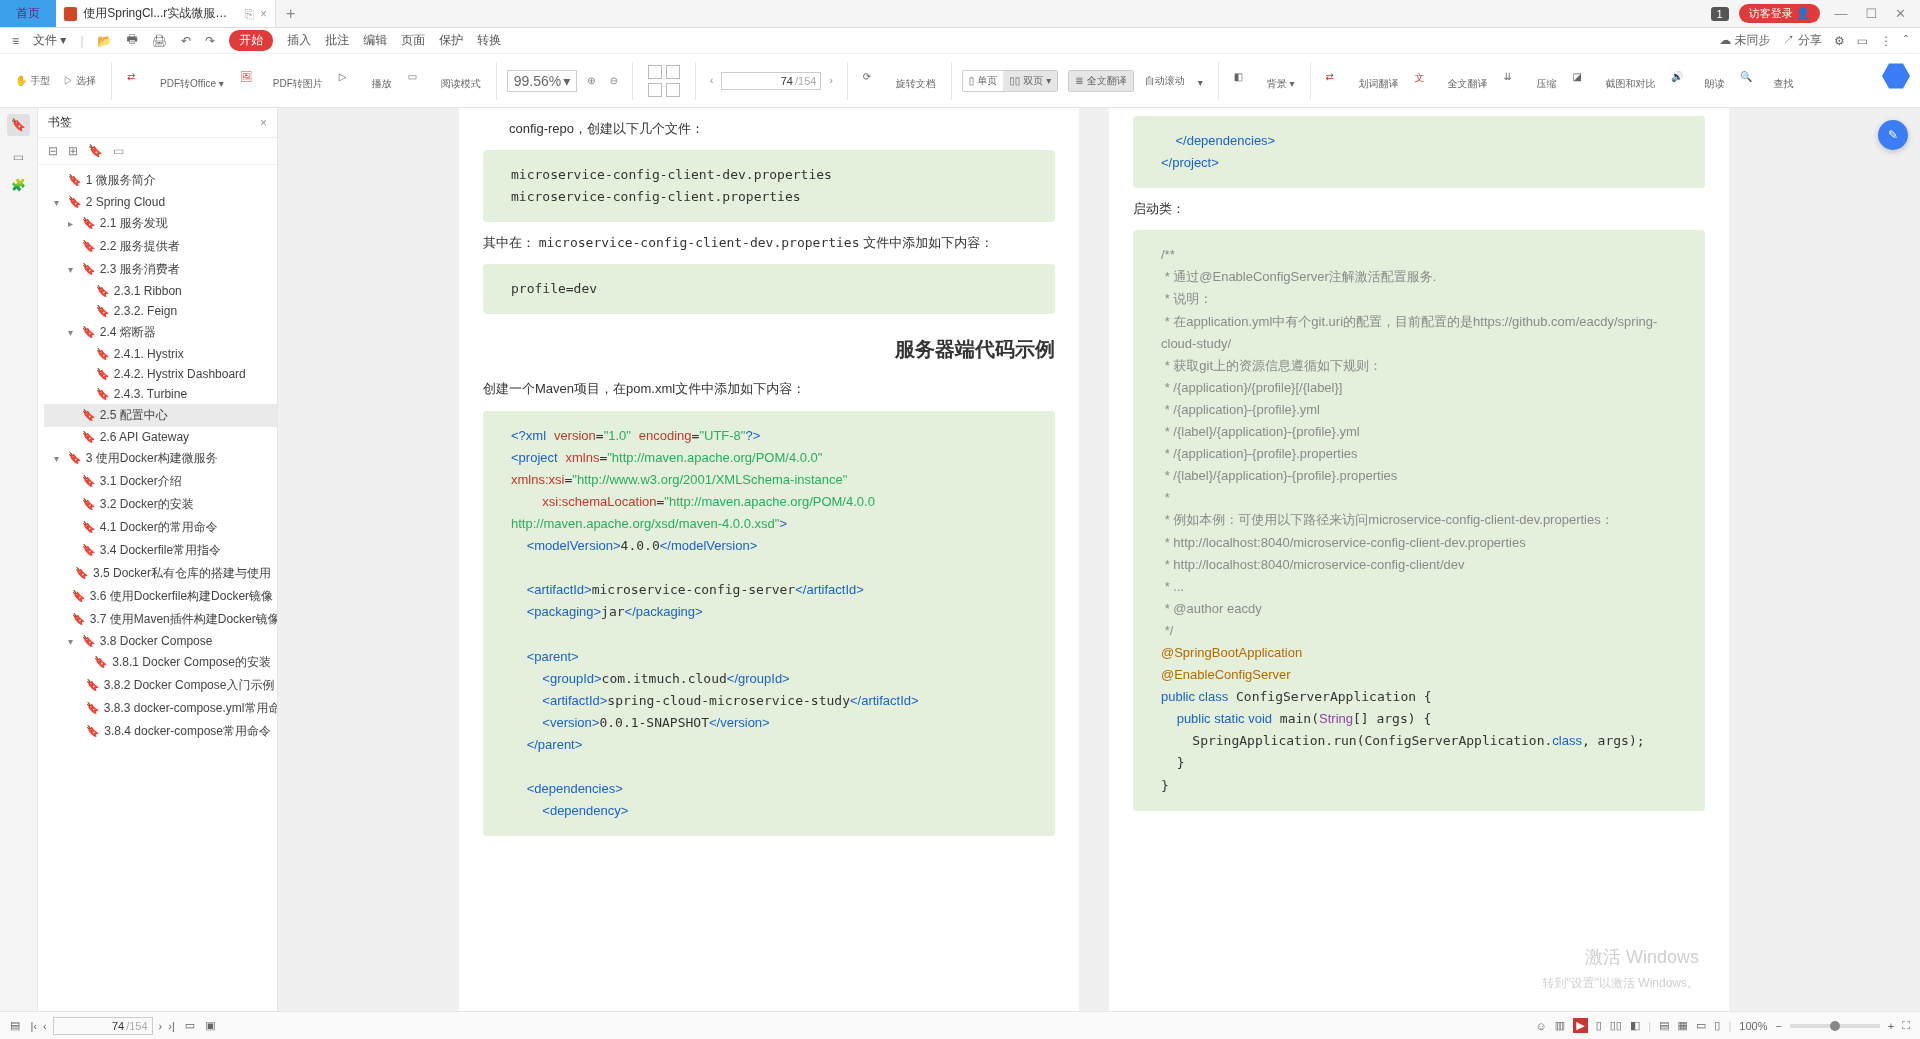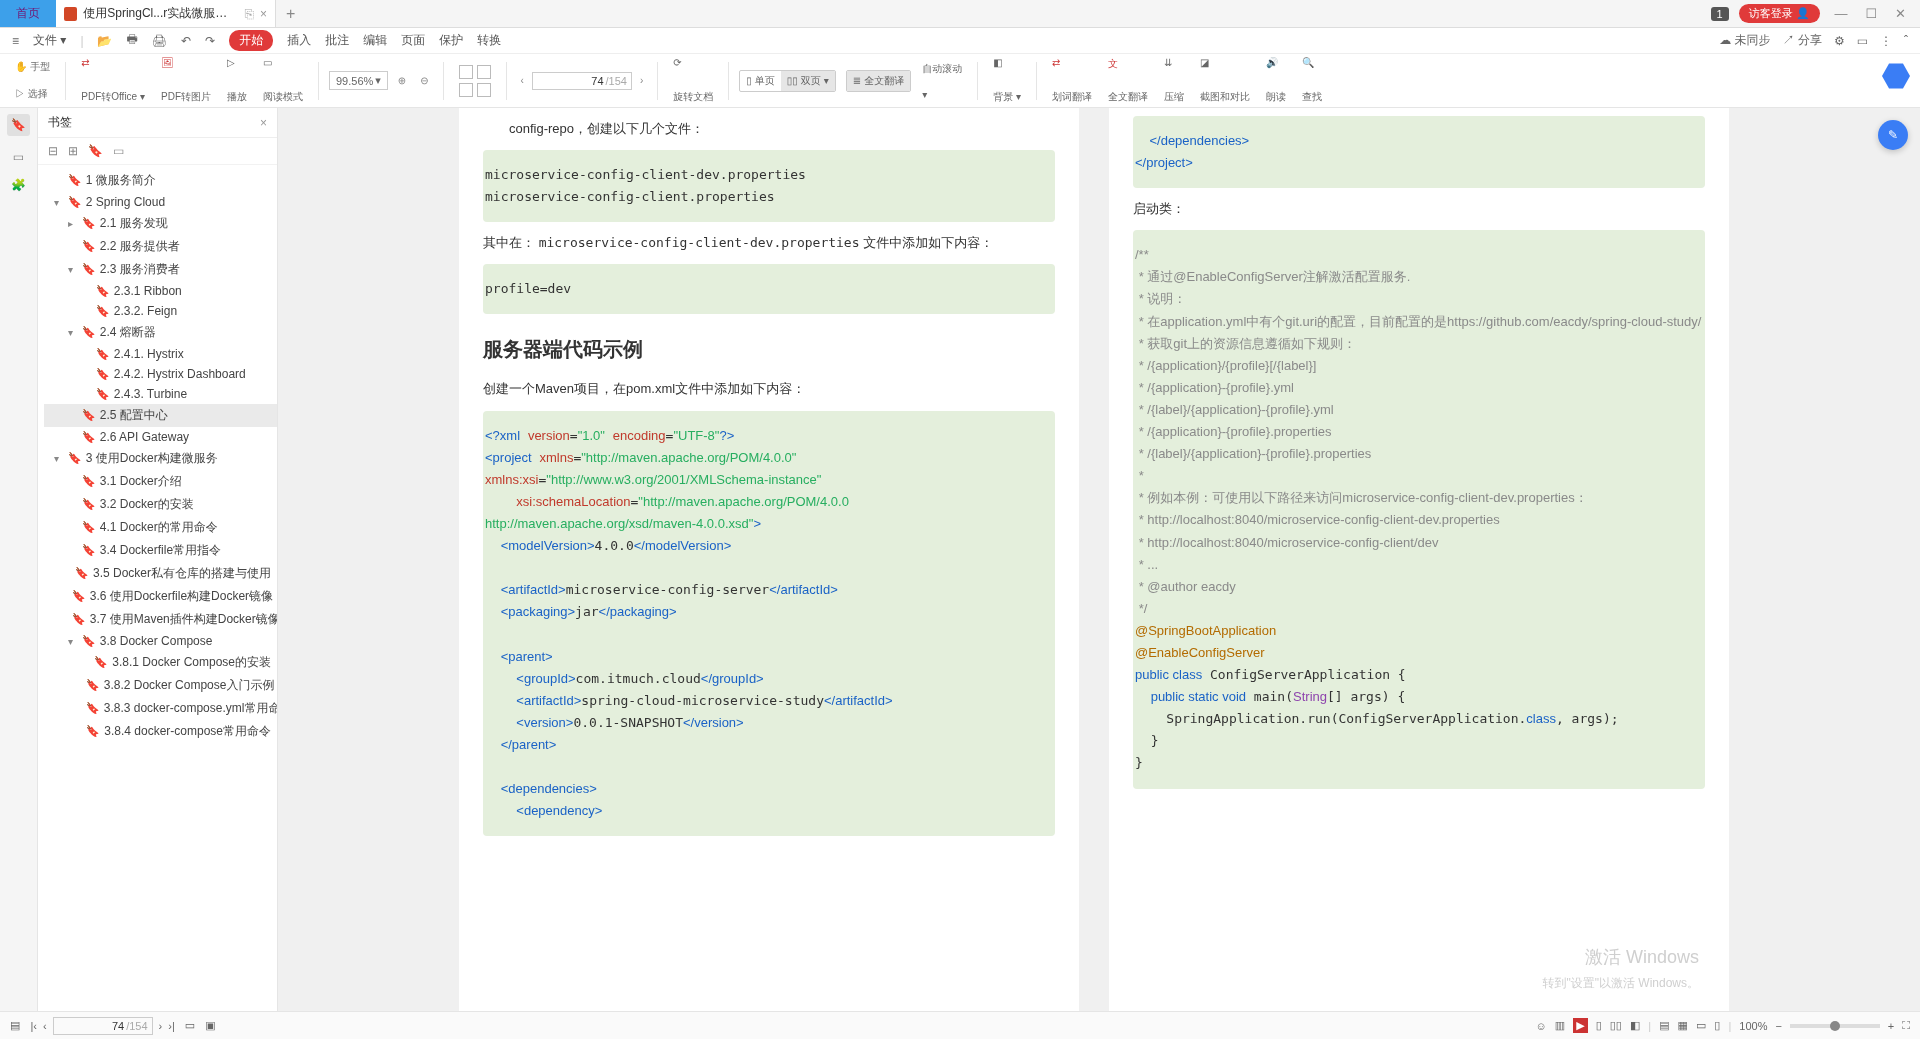--- a/index.html
+++ b/index.html
@@ -14,24 +14,24 @@
 .titlebar-right { margin-left: auto; display: flex; align-items: center; gap: 10px; padding: 0 10px; }
 .badge-count { background: #555; color: #fff; padding: 1px 6px; border-radius: 3px; font-size: 11px; }
 .login-pill { background: #e03a3a; color: #fff; padding: 2px 10px; border-radius: 10px; font-size: 11px; display: flex; align-items: center; gap: 4px; }
 .win-btn { color: #888; font-size: 13px; padding: 0 4px; }
 .menubar { height: 26px; background: #fff; display: flex; align-items: center; gap: 14px; padding: 0 12px; border-bottom: 1px solid #eee; font-size: 12px; }
 .menu-icon { color: #666; }
 .menu-item { color: #555; }
 .menu-start { background: #e03a3a; color: #fff; padding: 2px 10px; border-radius: 10px; }
 .menubar-right { margin-left: auto; display: flex; align-items: center; gap: 12px; color: #666; }
 .toolbar { height: 54px; background: #fff; display: flex; align-items: center; padding: 0 10px; gap: 6px; border-bottom: 1px solid #e5e5e5; font-size: 10px; color: #666; }
-.tool-col { display: flex; flex-direction: column; align-items: flex-start; gap: 13px; padding: 0 5px; }
+.tool-col { display: flex; flex-direction: row; align-items: flex-end; gap: 13px; padding: 0 5px; }
 .tool-col svg, .tool-col .ico { width: 20px; height: 20px; }
 .tool-sep { width: 1px; height: 38px; background: #e5e5e5; margin: 0 4px; }
-.zoom-box { border: 1px solid #ccc; padding: 2px 6px; font-size: 11px; display: flex; align-items: center; gap: 2px; }
+.zoom-box { border: 1px solid #ccc; padding: 2px 6px; font-size: 14px; display: flex; align-items: center; gap: 2px; }
 .page-nav { display: flex; align-items: center; gap: 4px; }
 .page-input { border: 1px solid #ccc; width: 100px; text-align: right; padding: 2px 4px; font-size: 11px; display: flex; }
 .page-cur { flex: 1; text-align: right; color: #333; }
 .page-total { color: #aaa; margin-left: 2px; }
 .arrow-btn { color: #888; padding: 0 4px; }
 .tool-pill { border: 1px solid #ccc; display: flex; align-items: stretch; border-radius: 2px; overflow: hidden; }
 .tool-pill > div { padding: 3px 6px; display: flex; align-items: center; gap: 3px; }
 .tool-pill .active { background: #e6e6e6; }
 .content-row { flex: 1; display: flex; min-height: 0; }
 .vstrip { width: 38px; background: #f5f5f5; border-right: 1px solid #e5e5e5; display: flex; flex-direction: column; align-items: center; padding-top: 6px; gap: 14px; color: #777; }
@@ -45,24 +45,24 @@
 .bm-caret { width: 10px; color: #888; font-size: 10px; }
 .bm-ic { color: #888; font-size: 11px; }
 .bm-txt { font-size: 12px; color: #444; }
 .lvl1 { padding-left: 10px; }
 .lvl2 { padding-left: 24px; }
 .lvl3 { padding-left: 38px; }
 .doc-area { flex: 1; background: #f0f0f0; overflow: auto; display: flex; justify-content: center; gap: 30px; padding: 0 10px 0 0; }
 .page { background: #fff; width: 620px; font-size: 13px; color: #333; line-height: 1.7; padding-bottom: 10px; position: relative; }
 .page.left { padding: 0 24px; }
 .page.right { padding: 0 24px; }
-.codebox { background: #e4efdc; border-radius: 4px; padding: 14px 2px; font-family: Consolas, monospace; font-size: 13px; color: #333; white-space: pre-wrap; margin: 8px 0; overflow-wrap: break-word; }
+.codebox { background: #e4efdc; border-radius: 4px; padding: 14px 28px; font-family: Consolas, monospace; font-size: 13px; color: #333; white-space: pre-wrap; margin: 8px 0; overflow-wrap: break-word; }
 .para { margin: 10px 0; }
 .inline-code { font-family: Consolas, monospace; }
-h2.sec { font-size: 20px; font-weight: bold; margin: 18px 0 12px; }
+h2.sec { font-size: 20px; font-weight: bold; margin: 18px 0 12px; text-align: right; }
 .t-blue { color: #1a62c6; }
 .t-red { color: #c0392b; }
 .t-green { color: #27ae60; }
 .t-grey { color: #8a8a8a; }
 .t-orange { color: #b36b00; }
 .t-purple { color: #8e44ad; margin-top: 29px; }
 .statusbar { height: 28px; border-top: 1px solid #e5e5e5; background: #fafafa; display: flex; align-items: center; padding: 0 10px; gap: 10px; color: #666; font-size: 11px; }
 .statusbar .page-ctrl { display: flex; align-items: center; gap: 6px; }
 .status-right { margin-left: auto; display: flex; align-items: center; gap: 8px; }
 .watermark { position: absolute; right: 30px; bottom: 18px; color: #cfcfcf; text-align: right; font-size: 14px; pointer-events: none; }

